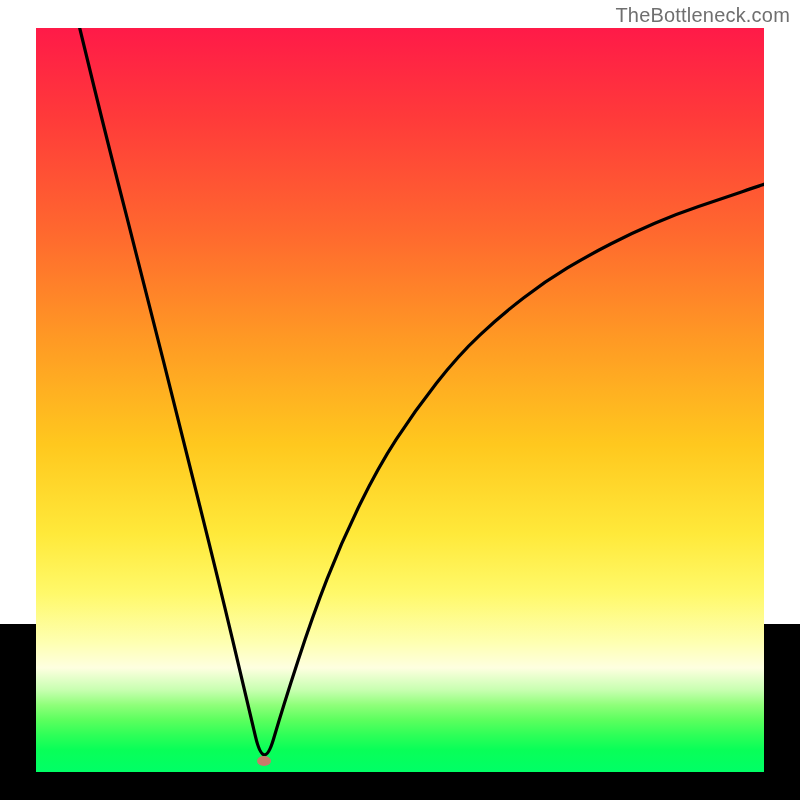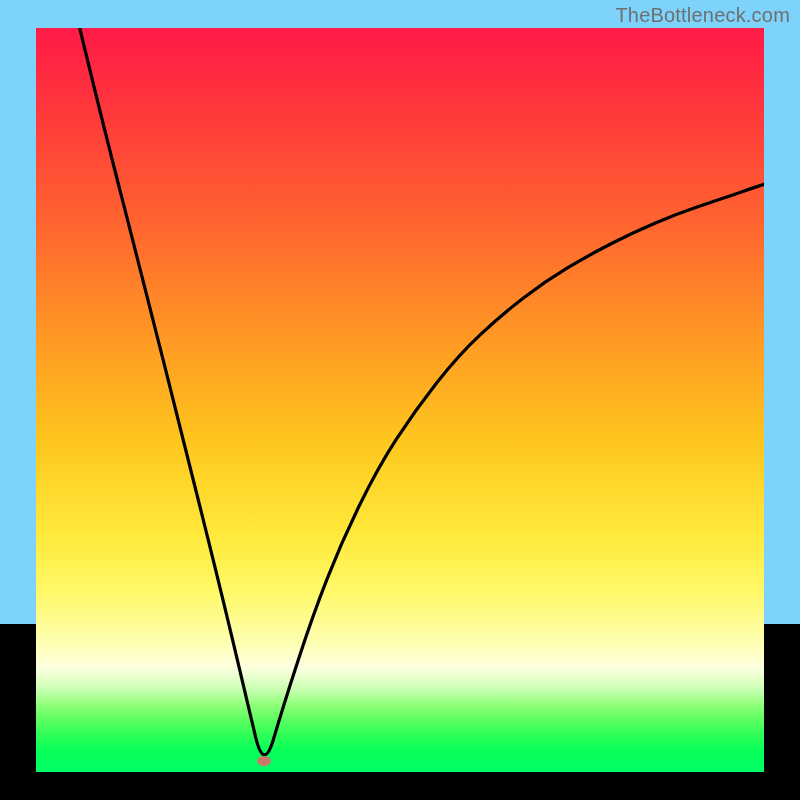--- a/index.html
+++ b/index.html
@@ -8,21 +8,21 @@
     width: 800px;
     height: 800px;
     background: #000000;
     font-family: Arial, Helvetica, sans-serif;
     overflow: hidden;
   }
   .frame {
     position: relative;
     width: 800px;
     height: 624px;
-    background: #7dd3fc;
+    background: #ffffff;
   }
   .watermark {
     position: absolute;
     top: 4px;
     right: 10px;
     color: #6f6f6f;
     font-size: 20px;
     font-weight: 400;
     letter-spacing: 0.2px;
     z-index: 5;

